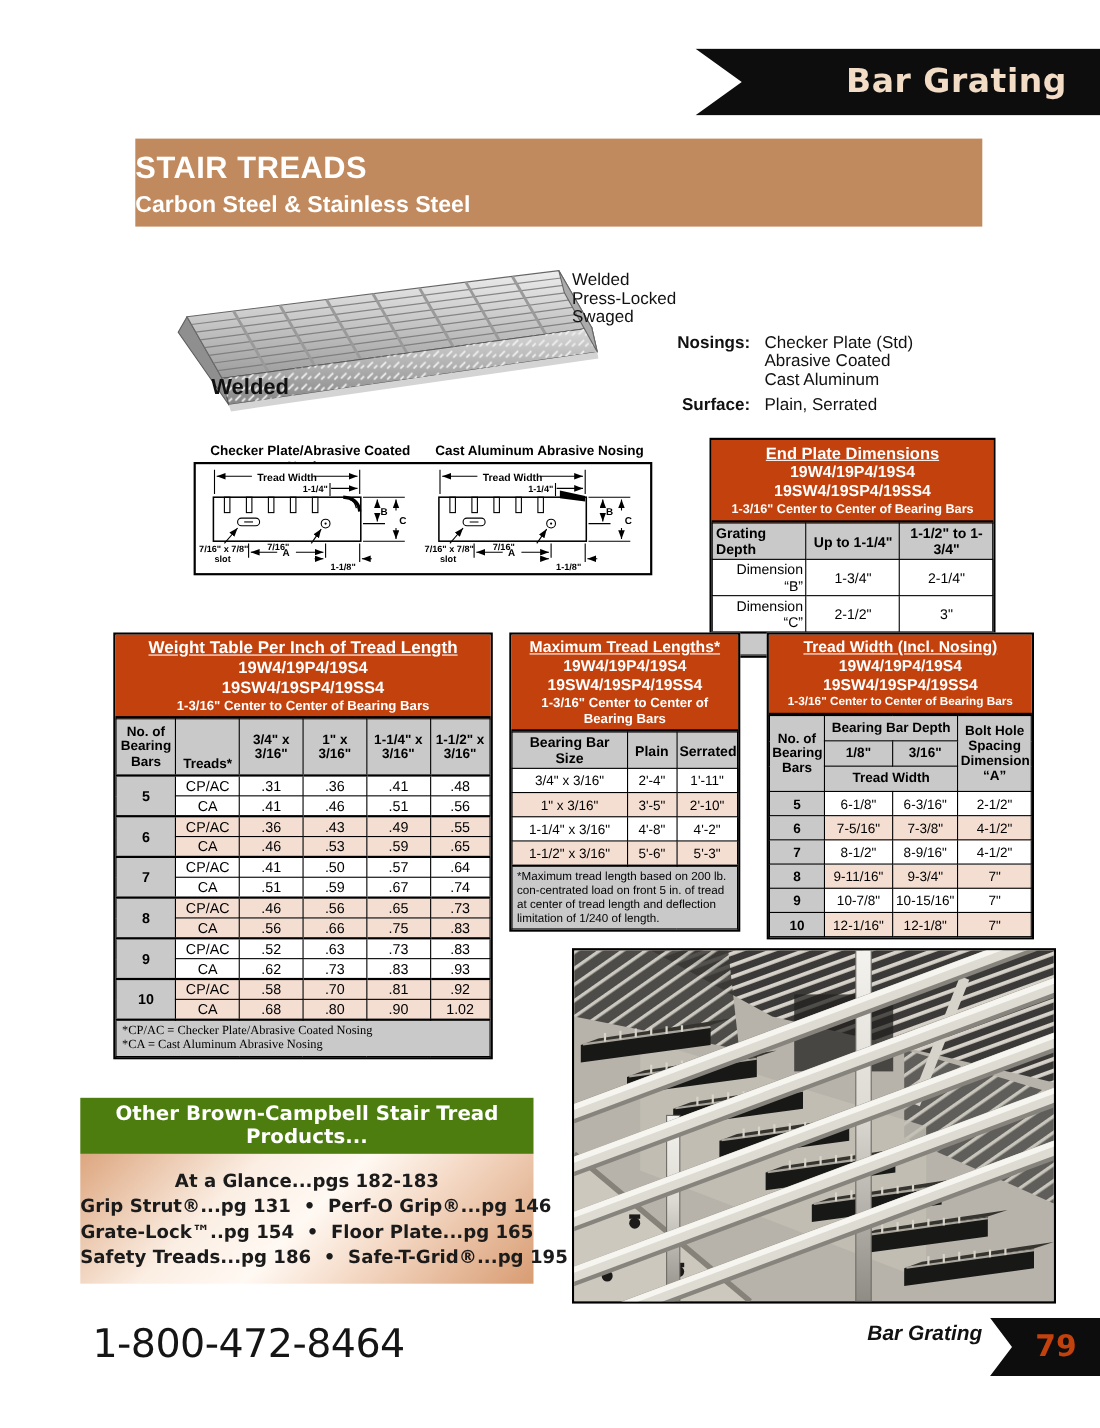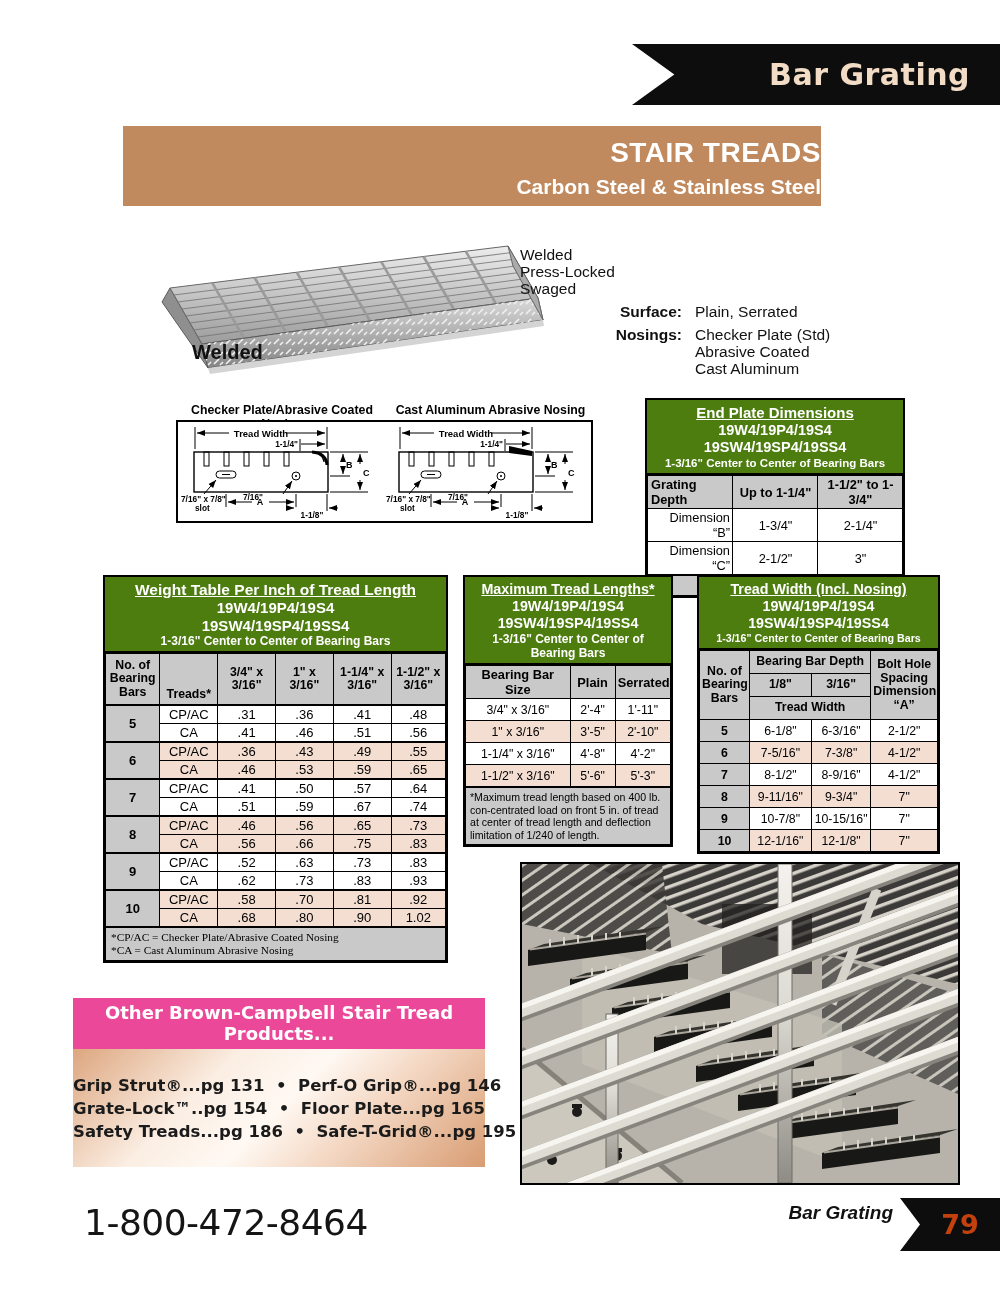--- a/index.html
+++ b/index.html
@@ -6,22 +6,22 @@
   #page{position:relative;width:1000px;height:1298px;background:#fff;overflow:hidden;
         font-family:"Liberation Sans",sans-serif;}
 
   
   .top-banner{position:absolute;left:632px;top:44px;width:368px;height:61px;background:#0d0d0d;
     clip-path:polygon(0 0,100% 0,100% 100%,0 100%,11.5% 50%);
     display:flex;align-items:center;justify-content:flex-end;box-sizing:border-box;padding-right:30px;}
   .top-banner span{font-family:"DejaVu Sans",sans-serif;font-weight:bold;font-size:30px;color:#f2dcc6;letter-spacing:.5px;}
 
   
-  .main-header{position:absolute;left:123px;top:126px;width:698px;height:80px;background:#c18a5e;
-    color:#fff;text-align:right;}
+  .main-header{position:absolute;left:123px;top:126px;width:770px;height:80px;background:#c18a5e;
+    color:#fff;text-align:left;}
   .main-header .h1{font-size:28px;font-weight:bold;margin-top:11px;letter-spacing:.5px;}
   .main-header .h2{font-size:21px;font-weight:bold;margin-top:6px;}
 
   
   .tread-photo{position:absolute;left:140px;top:236px;width:420px;height:142px;}
   .photo-caption{position:absolute;left:192px;top:341px;font-size:20px;font-weight:bold;color:#111;}
 
   
   .specs{position:absolute;left:520px;top:246px;width:440px;font-size:15.5px;color:#111;}
   .spec-row{display:flex;margin-bottom:6px;}
@@ -31,21 +31,21 @@
   
   .diag-title{position:absolute;top:403px;font-size:12.3px;font-weight:bold;text-align:center;color:#000;}
   #diag-title-left{left:176px;width:212px;}
   #diag-title-right{left:388px;width:205px;}
   .diagram-box{position:absolute;left:176px;top:420px;width:417px;height:103px;border:2px solid #000;
     background:#fff;display:flex;align-items:center;justify-content:space-between;box-sizing:border-box;padding:0 2px;}
   .diagram-box svg text{font-family:"Liberation Sans",sans-serif;font-weight:bold;fill:#000;}
 
   
   .table-box{position:absolute;border:2px solid #000;background:#fff;box-sizing:border-box;}
-  .copper-head{background:#4d7c0f;color:#fff;text-align:center;font-weight:bold;padding:3px 2px;border-bottom:2px solid #000;}
+  .copper-head{background:#c2410c;color:#fff;text-align:center;font-weight:bold;padding:3px 2px;border-bottom:2px solid #000;}
   .copper-head .t{text-decoration:underline;}
   .grid{border-collapse:collapse;width:100%;table-layout:fixed;}
   .grid th,.grid td{border:1.5px solid #000;text-align:center;padding:1px 2px;color:#000;}
   .grid th{background:#c9c9c9;font-weight:bold;}
   td.bars{background:#c9c9c9;font-weight:bold;font-size:14px;}
   tr.shade td{background:#f4ded2;}
   tr.shade td.bars{background:#c9c9c9;}
   tr.gstart td{border-top:2.5px solid #000;}
   td.foot{background:#c9c9c9;text-align:left;border-top:2.5px solid #000;}
   .pre{white-space:pre-line;}
@@ -82,21 +82,21 @@
   
   #tw-table{left:697px;top:575px;width:243px;}
   #tw-table .t{font-size:14.3px;line-height:18px;}
   #tw-table .m{font-size:14.3px;line-height:17px;}
   #tw-table .n{font-size:10.7px;line-height:13px;}
   #tw-table th{font-size:12.3px;line-height:13.5px;height:20px;}
   #tw-table td{font-size:12.3px;height:19px;}
 
   
   .other-box{position:absolute;left:73px;top:998px;width:412px;}
-  .other-head{background:#ec4899;color:#fff;text-align:center;font-family:"DejaVu Sans",sans-serif;
+  .other-head{background:#4d7c0f;color:#fff;text-align:center;font-family:"DejaVu Sans",sans-serif;
     font-weight:bold;font-size:18px;padding:4px 0 5px;}
   .other-body{height:118px;background:linear-gradient(135deg,#dda67f 0%,#fbeee3 32%,#fff9f3 50%,#f4d8c4 68%,#d89c72 100%);
     display:flex;flex-direction:column;justify-content:center;}
   .op-line{font-family:"DejaVu Sans",sans-serif;font-weight:bold;font-size:16.5px;color:#1b1b1b;
     text-align:center;line-height:23px;white-space:pre;}
 
   
   .stairs-photo{position:absolute;left:520px;top:862px;width:440px;height:323px;border:2px solid #000;box-sizing:border-box;background:#b7b3aa;}
 
   
@@ -166,31 +166,31 @@
 
   <div class="specs">
       <div class="spec-row">
         <div class="spec-values">
           <div>Welded</div>
           <div>Press-Locked</div>
           <div>Swaged</div>
         </div>
       </div>
       <div class="spec-row">
-        <div class="spec-label">Surface:</div>
-        <div class="spec-values">
-          <div>Plain, Serrated</div>
-        </div>
-      </div>
-      <div class="spec-row">
         <div class="spec-label">Nosings:</div>
         <div class="spec-values">
           <div>Checker Plate (Std)</div>
           <div>Abrasive Coated</div>
           <div>Cast Aluminum</div>
+        </div>
+      </div>
+      <div class="spec-row">
+        <div class="spec-label">Surface:</div>
+        <div class="spec-values">
+          <div>Plain, Serrated</div>
         </div>
       </div>
     </div>
 
   <div class="diag-title" id="diag-title-left">Checker Plate/Abrasive Coated Nosing</div>
   <div class="diag-title" id="diag-title-right">Cast Aluminum Abrasive Nosing</div>
   <div class="diagram-box">
     <div id="diag-left">
   <svg viewBox="0 0 204 99" width="204" height="99">
     <defs>
@@ -493,21 +493,21 @@
             <td>1-1/4" x 3/16"</td>
             <td>4'-8"</td>
             <td>4'-2"</td>
           </tr>
           <tr class="shade">
             <td>1-1/2" x 3/16"</td>
             <td>5'-6"</td>
             <td>5'-3"</td>
           </tr>
           <tr>
-            <td colspan="3" class="foot">*Maximum tread length based on 400 lb. con-centrated load on front 5 in. of tread at center of tread length and deflection limitation of 1/240 of length.</td>
+            <td colspan="3" class="foot">*Maximum tread length based on 200 lb. con-centrated load on front 5 in. of tread at center of tread length and deflection limitation of 1/240 of length.</td>
           </tr>
         </tbody>
     </table>
   </div>
 
   <div class="table-box" id="tw-table">
     <div class="copper-head">
       <div class="t">Tread Width (Incl. Nosing)</div>
       <div class="m">19W4/19P4/19S4</div>
       <div class="m">19SW4/19SP4/19SS4</div>
@@ -658,20 +658,21 @@
           <line x1="-10" y1="348" x2="446" y2="178" stroke="#87847d" stroke-width="17"></line>
           <line x1="-10" y1="346" x2="446" y2="176" stroke="#dedbd3" stroke-width="13"></line>
           <line x1="-10" y1="342" x2="446" y2="172" stroke="#f7f5f0" stroke-width="5"></line>
         </g>
     </g>
   </svg>
 
   <div class="other-box">
     <div class="other-head">Other Brown-Campbell Stair Tread Products...</div>
     <div class="other-body">
+        <div class="op-line">At a Glance...pgs 182-183</div>
         <div class="op-line">Grip Strut®...pg 131  •  Perf-O Grip®...pg 146</div>
         <div class="op-line">Grate-Lock™..pg 154  •  Floor Plate...pg 165</div>
         <div class="op-line">Safety Treads...pg 186  •  Safe-T-Grid®...pg 195</div>
       </div>
   </div>
 
   <div class="phone">1-800-472-8464</div>
   <div class="footer-section">Bar Grating</div>
   <div class="page-flag">
     <span>79</span>

